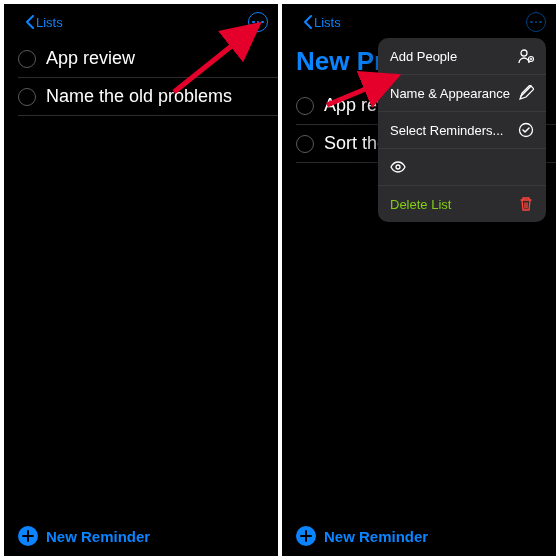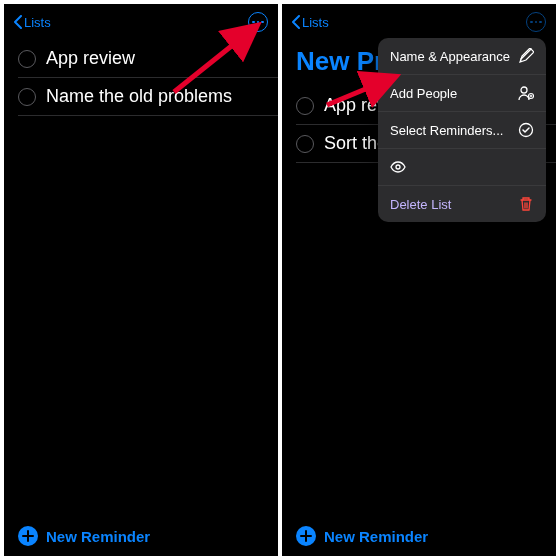--- a/index.html
+++ b/index.html
@@ -23,20 +23,21 @@
     position: relative;
     overflow: hidden;
   }
   .navbar {
     height: 36px;
     display: flex;
     align-items: center;
     justify-content: space-between;
     padding: 16px 10px;
     font-size: 13px;
+    margin-left: 12px;
   }
   .back-link {
     display: flex;
     align-items: center;
     color: #0a84ff;
     gap: 2px;
   }
   .chev-left {
     width: 8px; height: 14px;
   }
@@ -113,21 +114,21 @@
   .menu-item {
     display: flex;
     align-items: center;
     justify-content: space-between;
     padding: 10px 12px;
     color: #fff;
     font-size: 13px;
     border-bottom: 1px solid #3a3a3c;
   }
   .menu-item:last-child { border-bottom: none; }
-  .menu-item.destructive { color: #c4b5fd; }
+  .menu-item.destructive { color: #84cc16; }
   .menu-item .mi-icon { width: 16px; height: 16px; flex-shrink: 0; }
 
   
   .arrow {
     position: absolute;
     z-index: 10;
     pointer-events: none;
   }
 </style>
 </head>
@@ -211,33 +212,33 @@
       <div class="plus-circle">
         <svg viewBox="0 0 12 12">
             <path d="M6 1v10M1 6h10" stroke="#000" stroke-width="2" stroke-linecap="round"></path>
           </svg>
       </div>
       <span>New Reminder</span>
     </div>
 
     <div class="menu">
       <div class="menu-item">
-        <span>Name &amp; Appearance</span>
-        <svg class="mi-icon" viewBox="0 0 16 16">
-            <path d="M2 14 L4 8 L12 0 L16 4 L8 12 Z M2 14 L4 13" fill="none" stroke="#fff" stroke-width="1.2"></path>
-            <path d="M3 11 L13 1" stroke="#fff" stroke-width="1.5" stroke-linecap="round"></path>
-          </svg>
-      </div>
-      <div class="menu-item">
         <span>Add People</span>
         <svg class="mi-icon" viewBox="0 0 16 16">
             <circle cx="6" cy="5" r="3" fill="none" stroke="#fff" stroke-width="1.3"></circle>
             <path d="M1 15c0-3 2.5-5 5-5s5 2 5 5" fill="none" stroke="#fff" stroke-width="1.3"></path>
             <circle cx="13" cy="11" r="2.5" fill="none" stroke="#fff" stroke-width="1.2"></circle>
             <path d="M13 9.8v2.4M11.8 11h2.4" stroke="#fff" stroke-width="1.2"></path>
+          </svg>
+      </div>
+      <div class="menu-item">
+        <span>Name &amp; Appearance</span>
+        <svg class="mi-icon" viewBox="0 0 16 16">
+            <path d="M2 14 L4 8 L12 0 L16 4 L8 12 Z M2 14 L4 13" fill="none" stroke="#fff" stroke-width="1.2"></path>
+            <path d="M3 11 L13 1" stroke="#fff" stroke-width="1.5" stroke-linecap="round"></path>
           </svg>
       </div>
       <div class="menu-item">
         <span>Select Reminders...</span>
         <svg class="mi-icon" viewBox="0 0 16 16">
             <circle cx="8" cy="8" r="6.5" fill="none" stroke="#fff" stroke-width="1.3"></circle>
             <path d="M5 8l2 2 4-4" fill="none" stroke="#fff" stroke-width="1.5" stroke-linecap="round" stroke-linejoin="round"></path>
           </svg>
       </div>
       <div class="menu-item">

